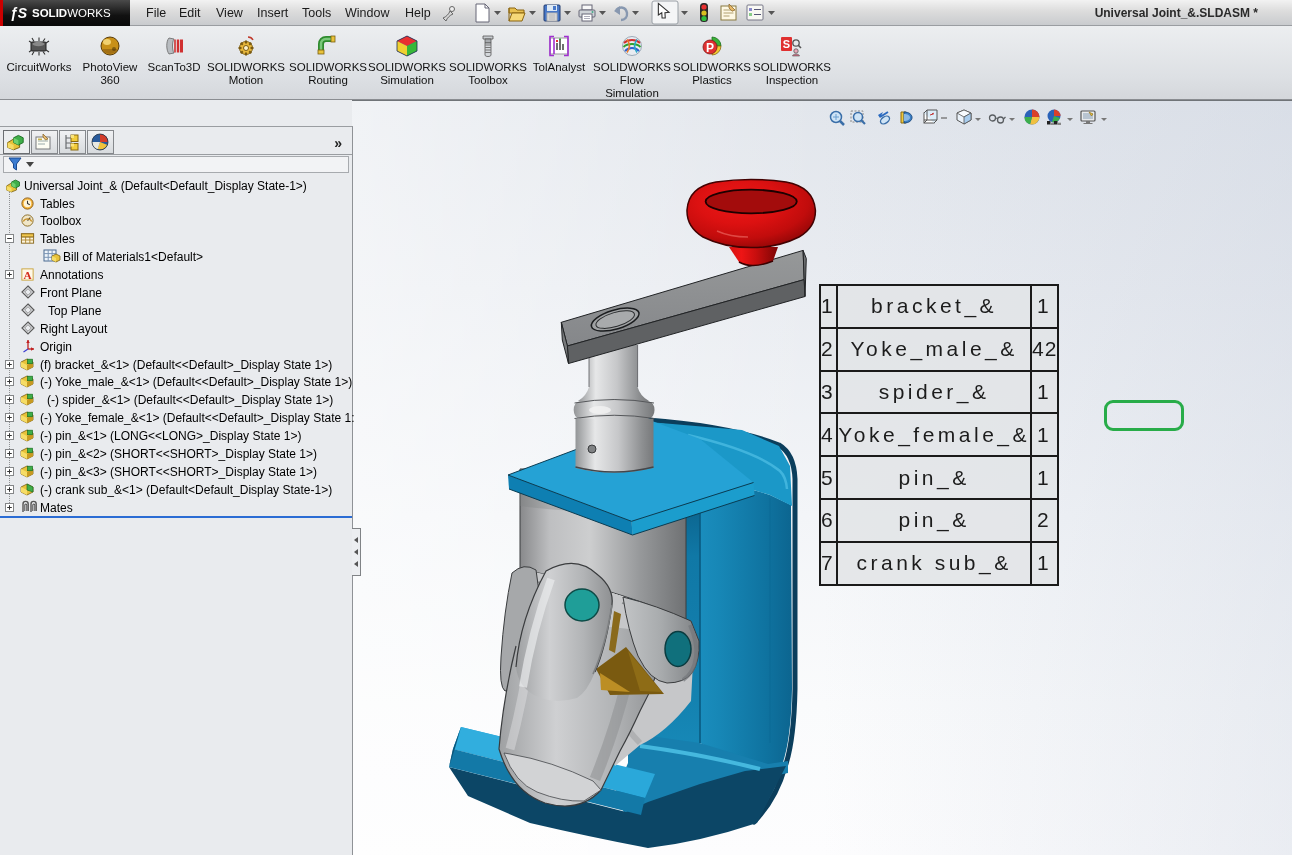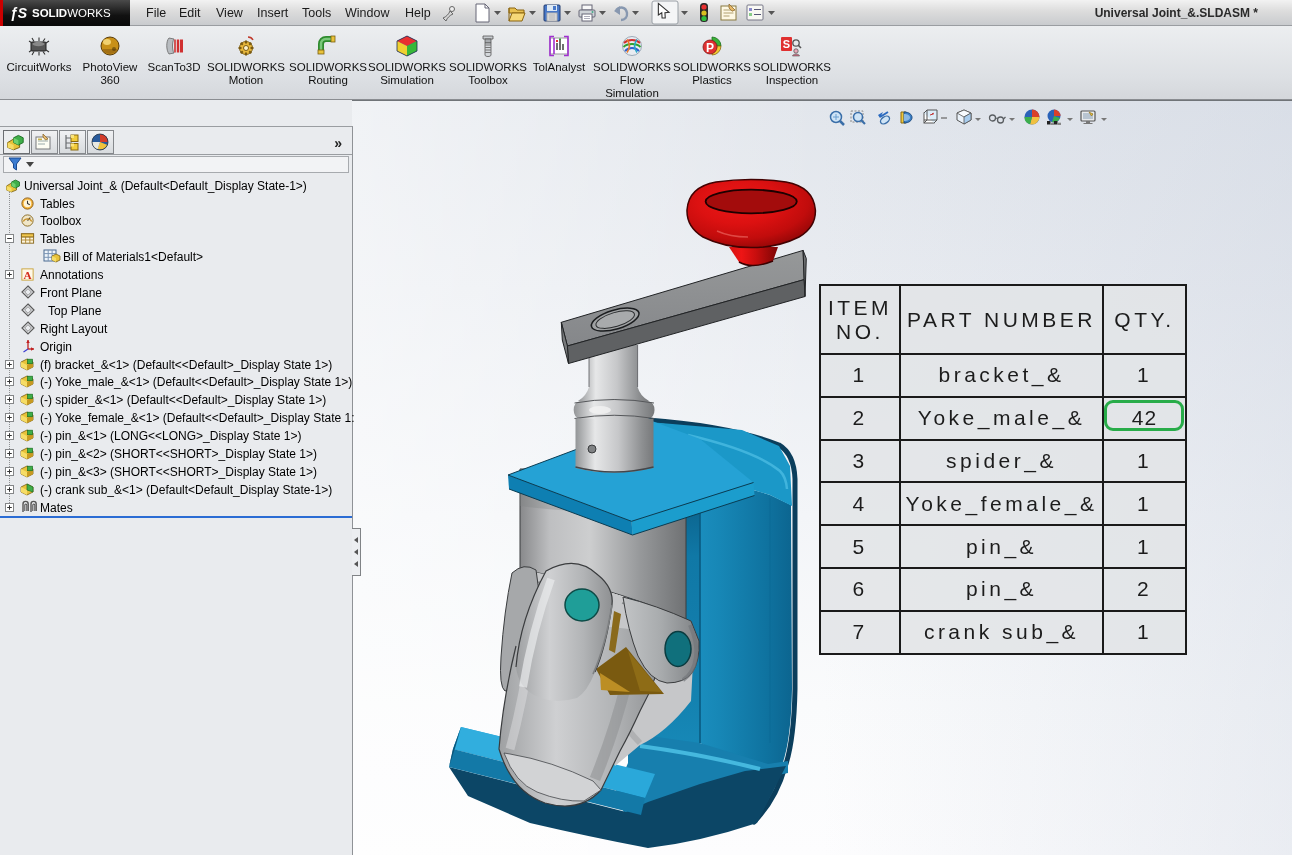--- a/index.html
+++ b/index.html
@@ -342,25 +342,20 @@
           <path d="M6 12v2h-2.5v1h9v-1H10v-2" fill="#777"></path>
           <path d="M9 3l4 2-1.5 2z" fill="#e8c040" stroke="#8a6a10" stroke-width="0.6"></path>
         </g>
         <g transform="translate(273,9)">
             <path d="M0 0l3 3 3-3z" fill="#777"></path>
           </g>
       </svg>
     </div>
     <table id="bom" cellspacing="0">
       <tbody>
-          <tr class="hd">
-            <td class="c1">ITEM<br>NO.</td>
-            <td class="c2">PART NUMBER</td>
-            <td class="c3">QTY.</td>
-          </tr>
       <tr>
             <td>1</td>
             <td>bracket_&amp;</td>
             <td>1</td>
           </tr>
       <tr>
             <td>2</td>
             <td>Yoke_male_&amp;</td>
             <td style="letter-spacing:1px">42</td>
           </tr>
@@ -728,21 +723,21 @@
           </svg>
           <span class="lbl" style="left:40px">(-) Yoke_male_&amp;&lt;1&gt;  (Default&lt;&lt;Default&gt;_Display State 1&gt;)</span>
         </div>
       <div class="trow" style="top:214px">
           <svg width="9" height="9" style="position:absolute;left:5px;top:4">
             <use href="#i-pp"></use>
           </svg>
           <svg width="16" height="16" style="position:absolute;left:19px;top:0">
             <use href="#i-part"></use>
           </svg>
-          <span class="lbl" style="left:40px">(-) spider_&amp;&lt;1&gt;  (Default&lt;&lt;Default&gt;_Display State 1&gt;)</span>
+          <span class="lbl" style="left:47px">(-) spider_&amp;&lt;1&gt;  (Default&lt;&lt;Default&gt;_Display State 1&gt;)</span>
         </div>
       <div class="trow" style="top:232px">
           <svg width="9" height="9" style="position:absolute;left:5px;top:4">
             <use href="#i-pp"></use>
           </svg>
           <svg width="16" height="16" style="position:absolute;left:19px;top:0">
             <use href="#i-part"></use>
           </svg>
           <span class="lbl" style="left:40px">(-) Yoke_female_&amp;&lt;1&gt;  (Default&lt;&lt;Default&gt;_Display State 1:</span>
         </div>

